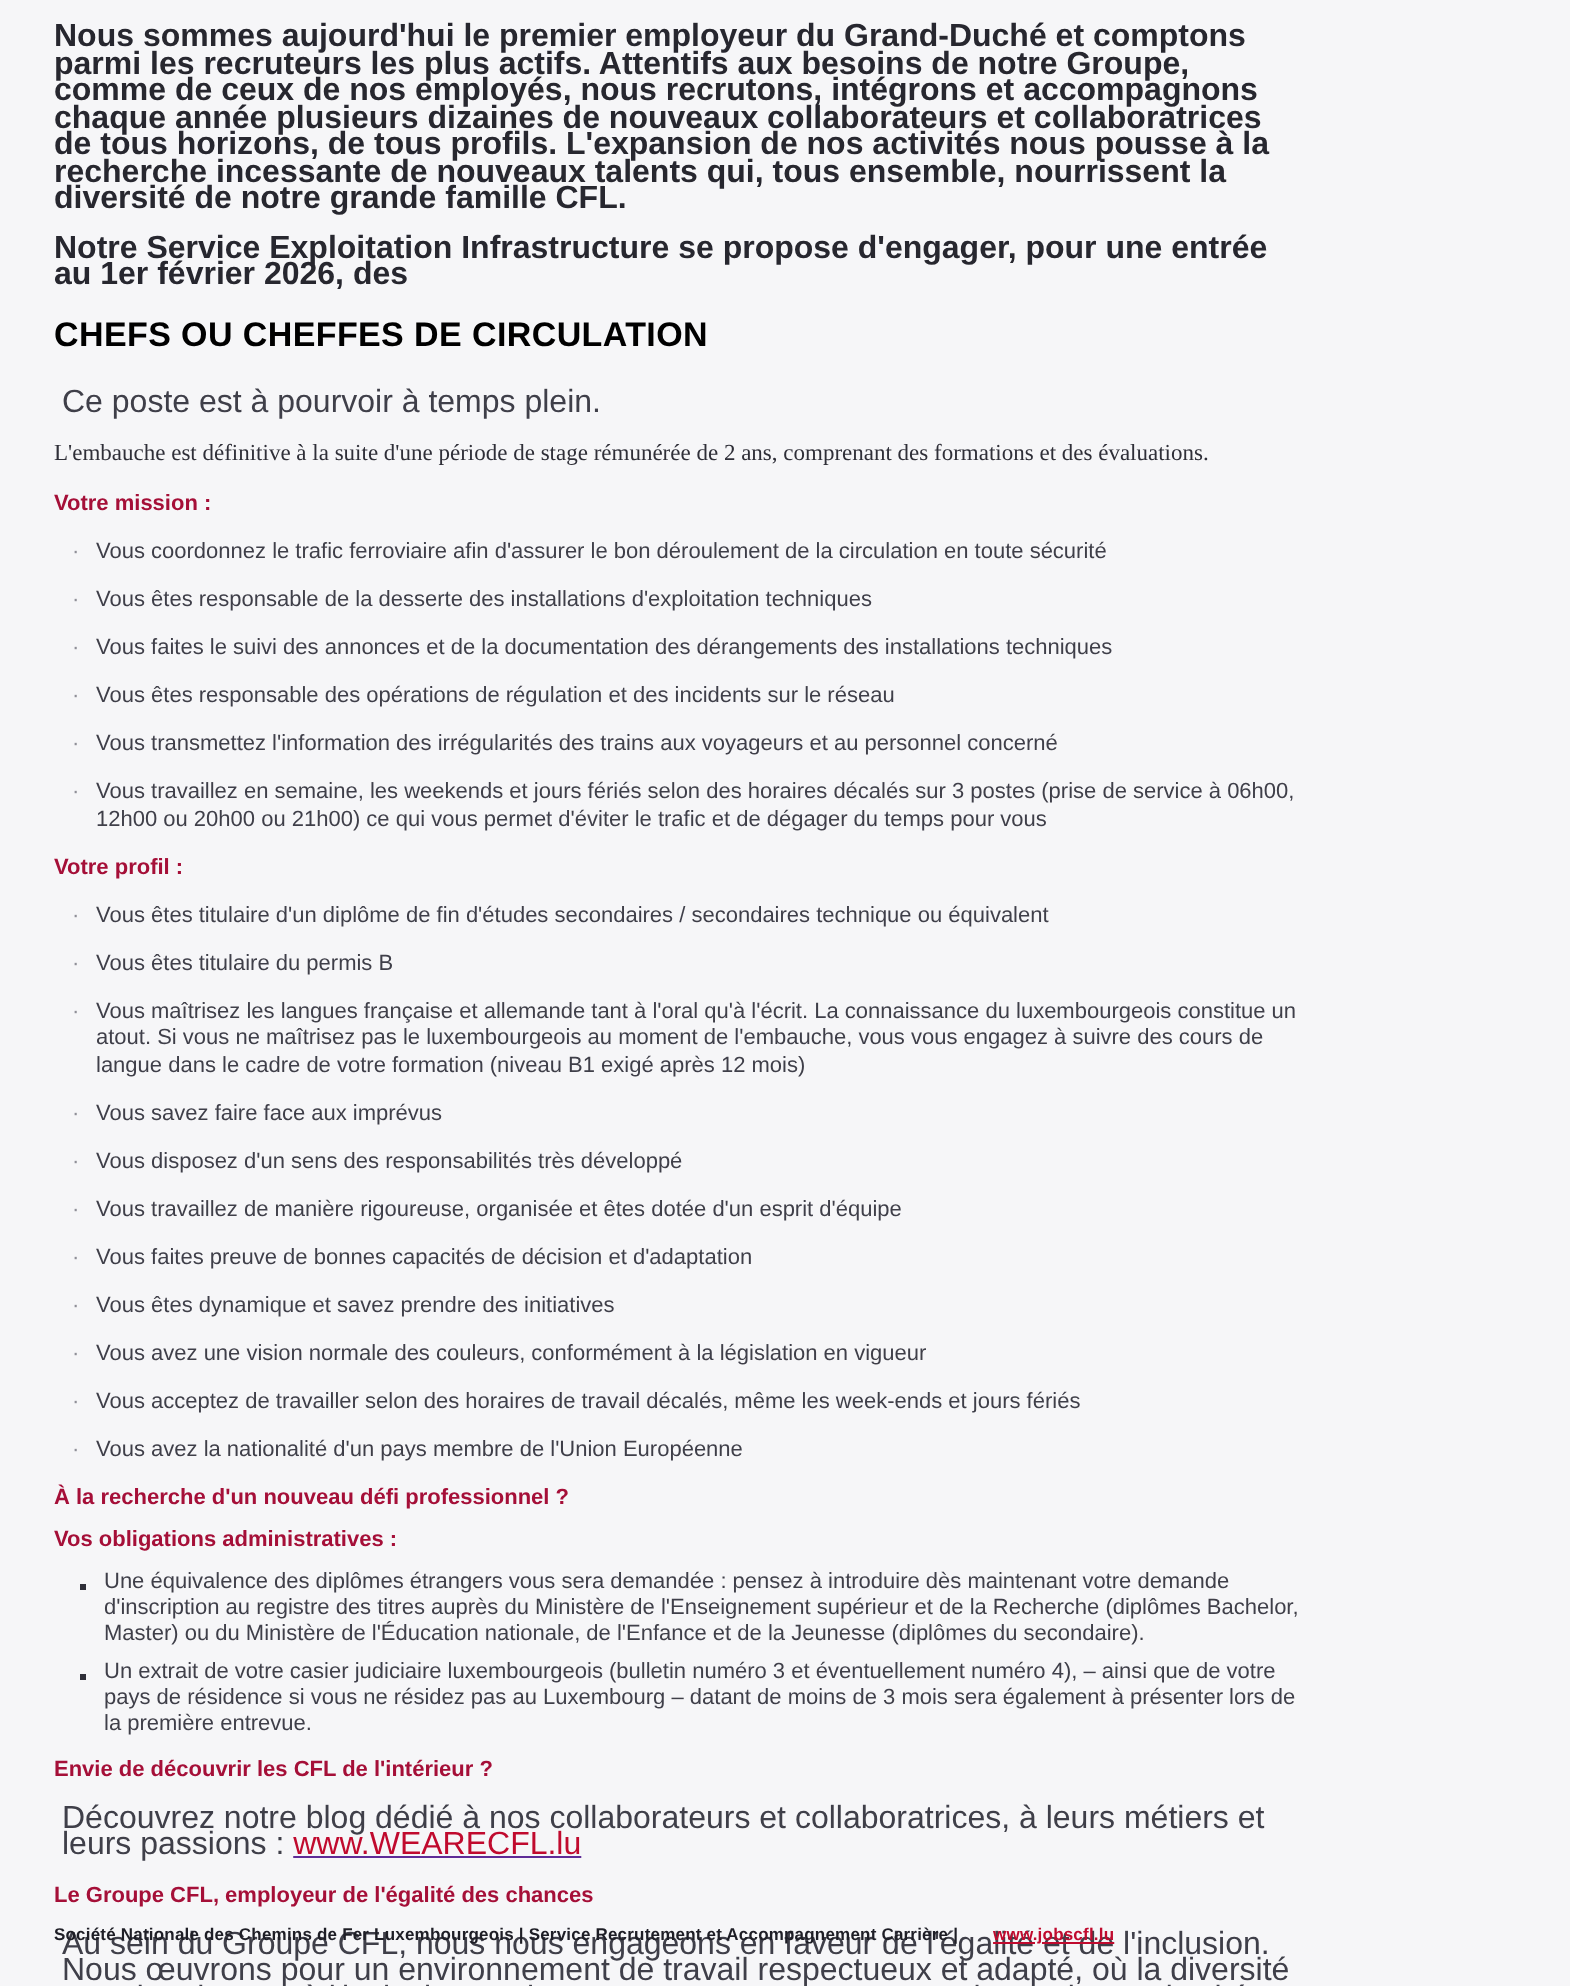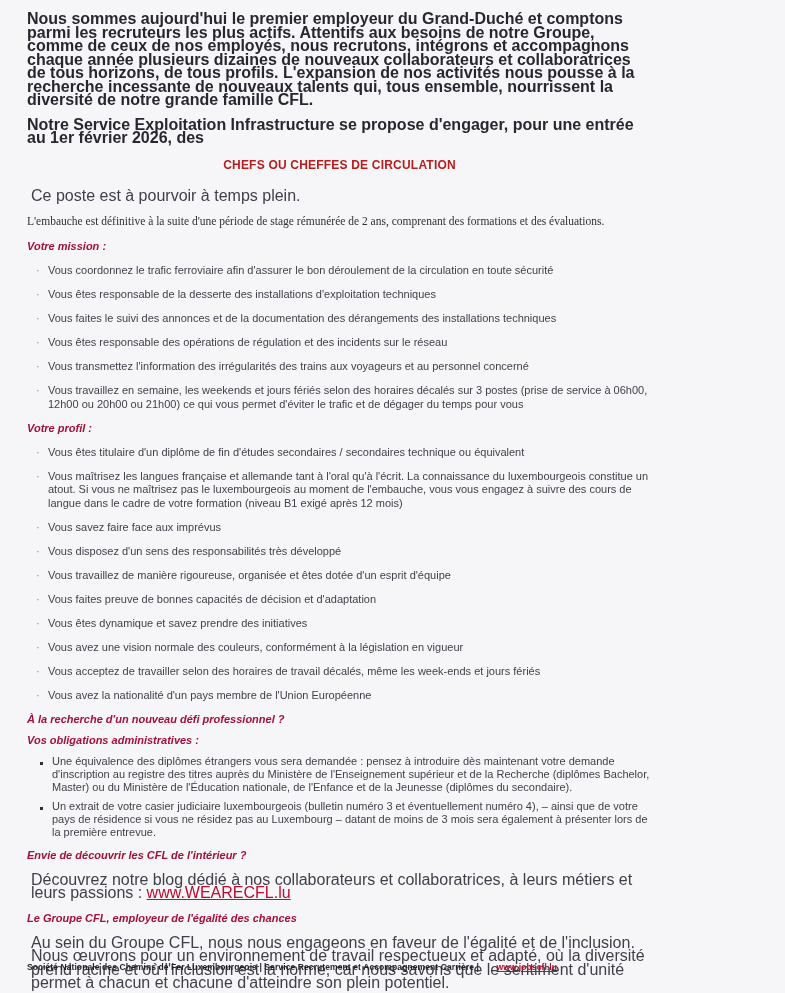--- a/index.html
+++ b/index.html
@@ -15,37 +15,36 @@
     box-sizing:border-box;
     width:652px;
     padding:12px 0 0 27px;
   }
   .intro, .service-line{
     font-size:16px;line-height:13.5px;font-weight:bold;color:#27272f;
     margin:0 0 11px 0;
   }
   .service-line{margin-bottom:6px;}
   .job-title{
-    font-size:12px;font-weight:bold;color:#b91c1c;
-    text-align:center;letter-spacing:.2px;
+    font-size:17px;font-weight:bold;color:#000000;
+    text-align:left;letter-spacing:.2px;
     margin:13px 0 17px 0;
   }
   .plain{
     font-size:16px;line-height:13.5px;color:#3f3f49;
     margin:0 0 12px 4px;
   }
   .serif-line{
     font-family:"Liberation Serif",serif;
     font-size:11.5px;line-height:14px;color:#2f2f38;
     margin:0 0 12px 0;
   }
   .red-heading{
     font-size:11px;font-weight:bold;color:#a50f38;
     margin:0 0 12px 0;
-    font-style:italic;
   }
   ul.b-list{
     list-style:none;margin:0 0 3px 0;padding:0;
   }
   ul.b-list li{
     position:relative;
     padding-left:21px;
     font-size:11px;line-height:13.5px;color:#3f3f49;
     margin-bottom:10.5px;
   }
@@ -105,20 +104,21 @@
     <li>Vous faites le suivi des annonces et de la documentation des dérangements des installations techniques</li>
     <li>Vous êtes responsable des opérations de régulation et des incidents sur le réseau</li>
     <li>Vous transmettez l'information des irrégularités des trains aux voyageurs et au personnel concerné</li>
     <li>Vous travaillez en semaine, les weekends et jours fériés selon des horaires décalés sur 3 postes (prise de service à 06h00, 12h00 ou 20h00 ou 21h00) ce qui vous permet d'éviter le trafic et de dégager du temps pour vous</li>
   </ul>
 
   <h2 class="red-heading">Votre profil :</h2>
 
   <ul class="b-list">
     <li>Vous êtes titulaire d'un diplôme de fin d'études secondaires / secondaires technique ou équivalent</li>
+    <li>Vous êtes titulaire du permis B</li>
     <li>Vous maîtrisez les langues française et allemande tant à l'oral qu'à l'écrit. La connaissance du luxembourgeois constitue un atout. Si vous ne maîtrisez pas le luxembourgeois au moment de l'embauche, vous vous engagez à suivre des cours de langue dans le cadre de votre formation (niveau B1 exigé après 12 mois)</li>
     <li>Vous savez faire face aux imprévus</li>
     <li>Vous disposez d'un sens des responsabilités très développé</li>
     <li>Vous travaillez de manière rigoureuse, organisée et êtes dotée d'un esprit d'équipe</li>
     <li>Vous faites preuve de bonnes capacités de décision et d'adaptation</li>
     <li>Vous êtes dynamique et savez prendre des initiatives</li>
     <li>Vous avez une vision normale des couleurs, conformément à la législation en vigueur</li>
     <li>Vous acceptez de travailler selon des horaires de travail décalés, même les week-ends et jours fériés</li>
     <li>Vous avez la nationalité d'un pays membre de l'Union Européenne</li>
   </ul>

